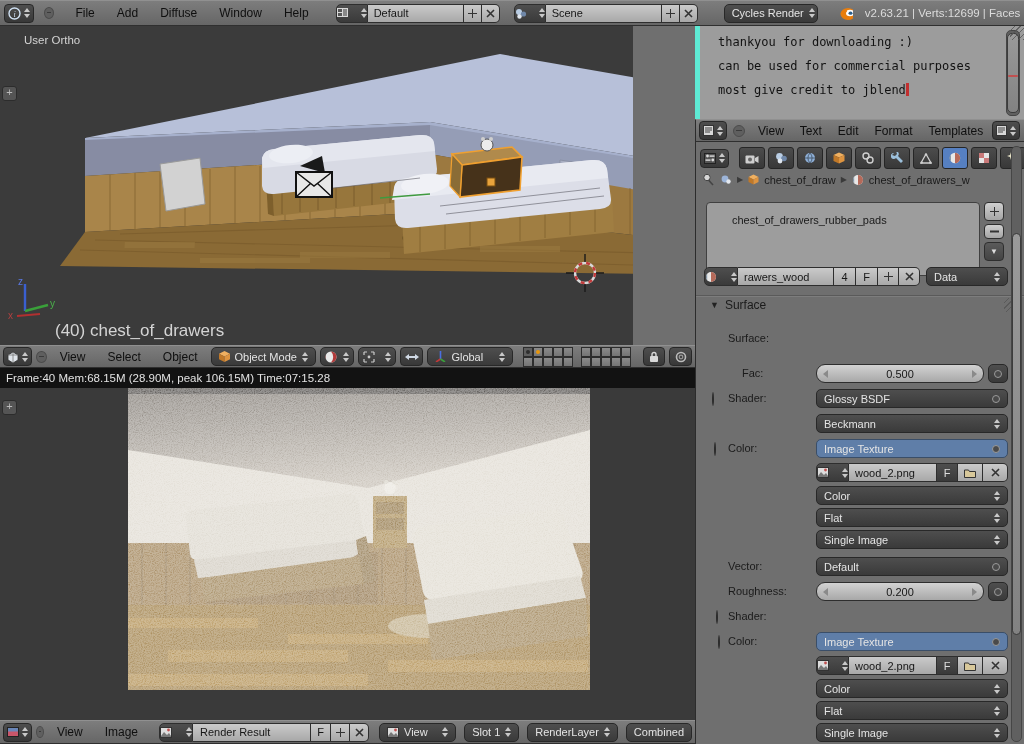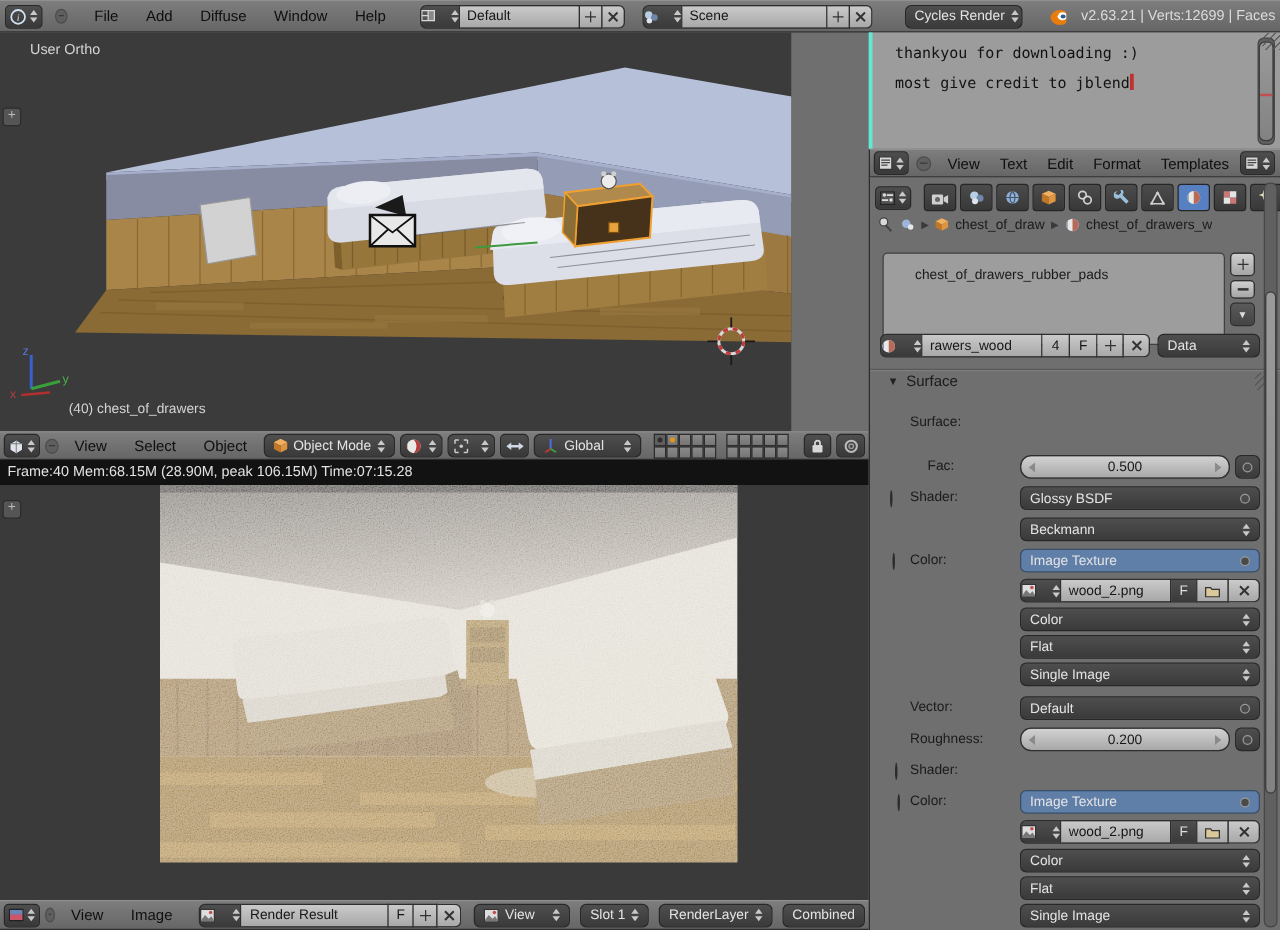--- a/index.html
+++ b/index.html
@@ -274,21 +274,21 @@
       <g>
         <path d="M25,258 V285" stroke="#3a5fd0" stroke-width="2.4"></path>
         <path d="M25,285 L48,279" stroke="#3aa03a" stroke-width="2.4"></path>
         <path d="M17,290 L40,288" stroke="#b03030" stroke-width="2"></path>
       </g>
     </svg>
     <span class="abs" style="left:24px;top:8px;color:#d4d4d4;font-size:11.5px;">User Ortho</span>
     <span class="abs" style="left:18px;top:250px;color:#5a78e0;font-size:10px;">z</span>
     <span class="abs" style="left:50px;top:272px;color:#4ab04a;font-size:10px;">y</span>
     <span class="abs" style="left:8px;top:284px;color:#b04040;font-size:10px;">x</span>
-    <span class="abs" style="left:55px;top:295px;color:#d4d4d4;font-size:11px;">(40) chest_of_drawers</span>
+    <span class="abs" style="left:55px;top:295px;color:#d4d4d4;font-size:17px;">(40) chest_of_drawers</span>
     <div class="plustab" style="left:2px;top:60px;">+</div>
   </div>
 
   <div class="abs hdr" style="left:0;top:345px;width:695px;height:23px;padding:0 3px;gap:4px;">
     <div class="ibtn">
       <svg width="12" height="12">
           <path d="M6 1 L11 4 L11 9 L6 12 L1 9 L1 4 Z" fill="#dfe4ea" stroke="#333" stroke-width="0.8"></path>
           <path d="M6 1 L6 12 M1 4 L11 4" stroke="#777" stroke-width="0.8" fill="none"></path>
         </svg>
       <span class="ud">
@@ -534,23 +534,24 @@
       <span class="ud">
           <i class="up"></i>
           <i class="dn"></i>
         </span>
     </div>
     <div class="dd" style="width:84px;margin-left:4px;">
       <span class="grow">Combined</span>
     </div>
   </div>
 
-  <div class="abs" style="left:695px;top:26px;width:329px;height:93px;background:#9c9c9c;border-left:3px solid #5eead4;box-sizing:border-box;overflow:hidden;">
+  <div class="abs" style="left:695px;top:26px;width:329px;height:93px;background:#9c9c9c;border-left:5px solid #5eead4;box-sizing:border-box;overflow:hidden;">
     <div class="mono" style="font-size:12px;color:#121212;line-height:24px;padding:4px 0 0 18px;">
       <div>thankyou for downloading :)</div>
+      <div>can be used for commercial purposes</div>
       <div><span>most give credit to jblend</span><span style="display:inline-block;width:3px;height:13px;background:#c23030;vertical-align:-2px;"></span></div>
     </div>
     <div class="scroll-track abs" style="right:4px;top:4px;width:12px;height:84px;">
       <div class="scroll-thumb abs" style="left:0;right:0;top:2px;height:78px;"></div>
       <div class="abs" style="left:1px;right:1px;top:44px;height:2px;background:#c05050;border-radius:1px;"></div>
     </div>
     <div class="grip" style="right:0;top:0;"></div>
   </div>
 
   <div class="abs hdr" style="left:695px;top:119px;width:329px;height:23px;padding:0 3px;gap:2px;border-left:1px solid #2c2c2c;overflow:hidden;">

